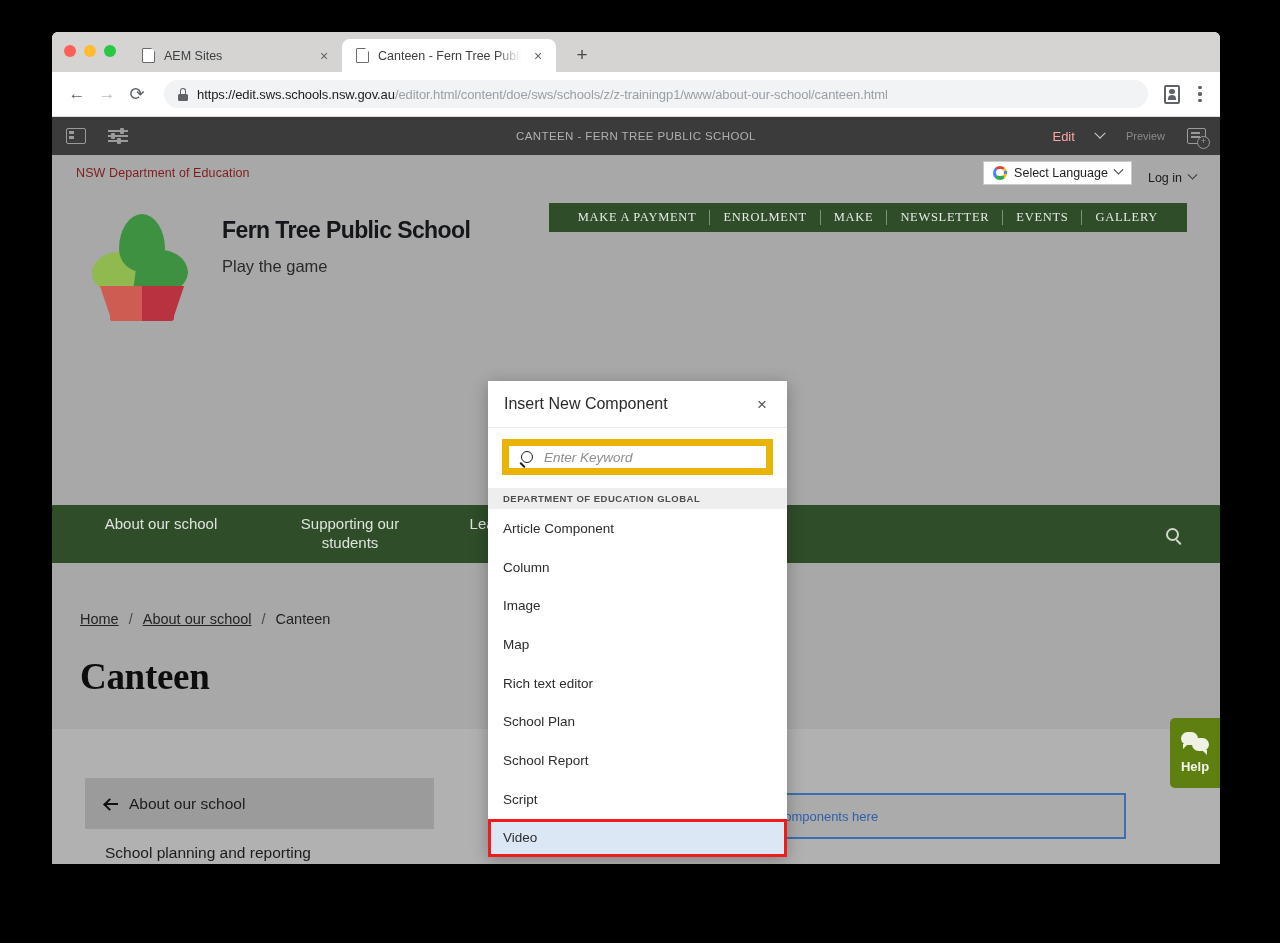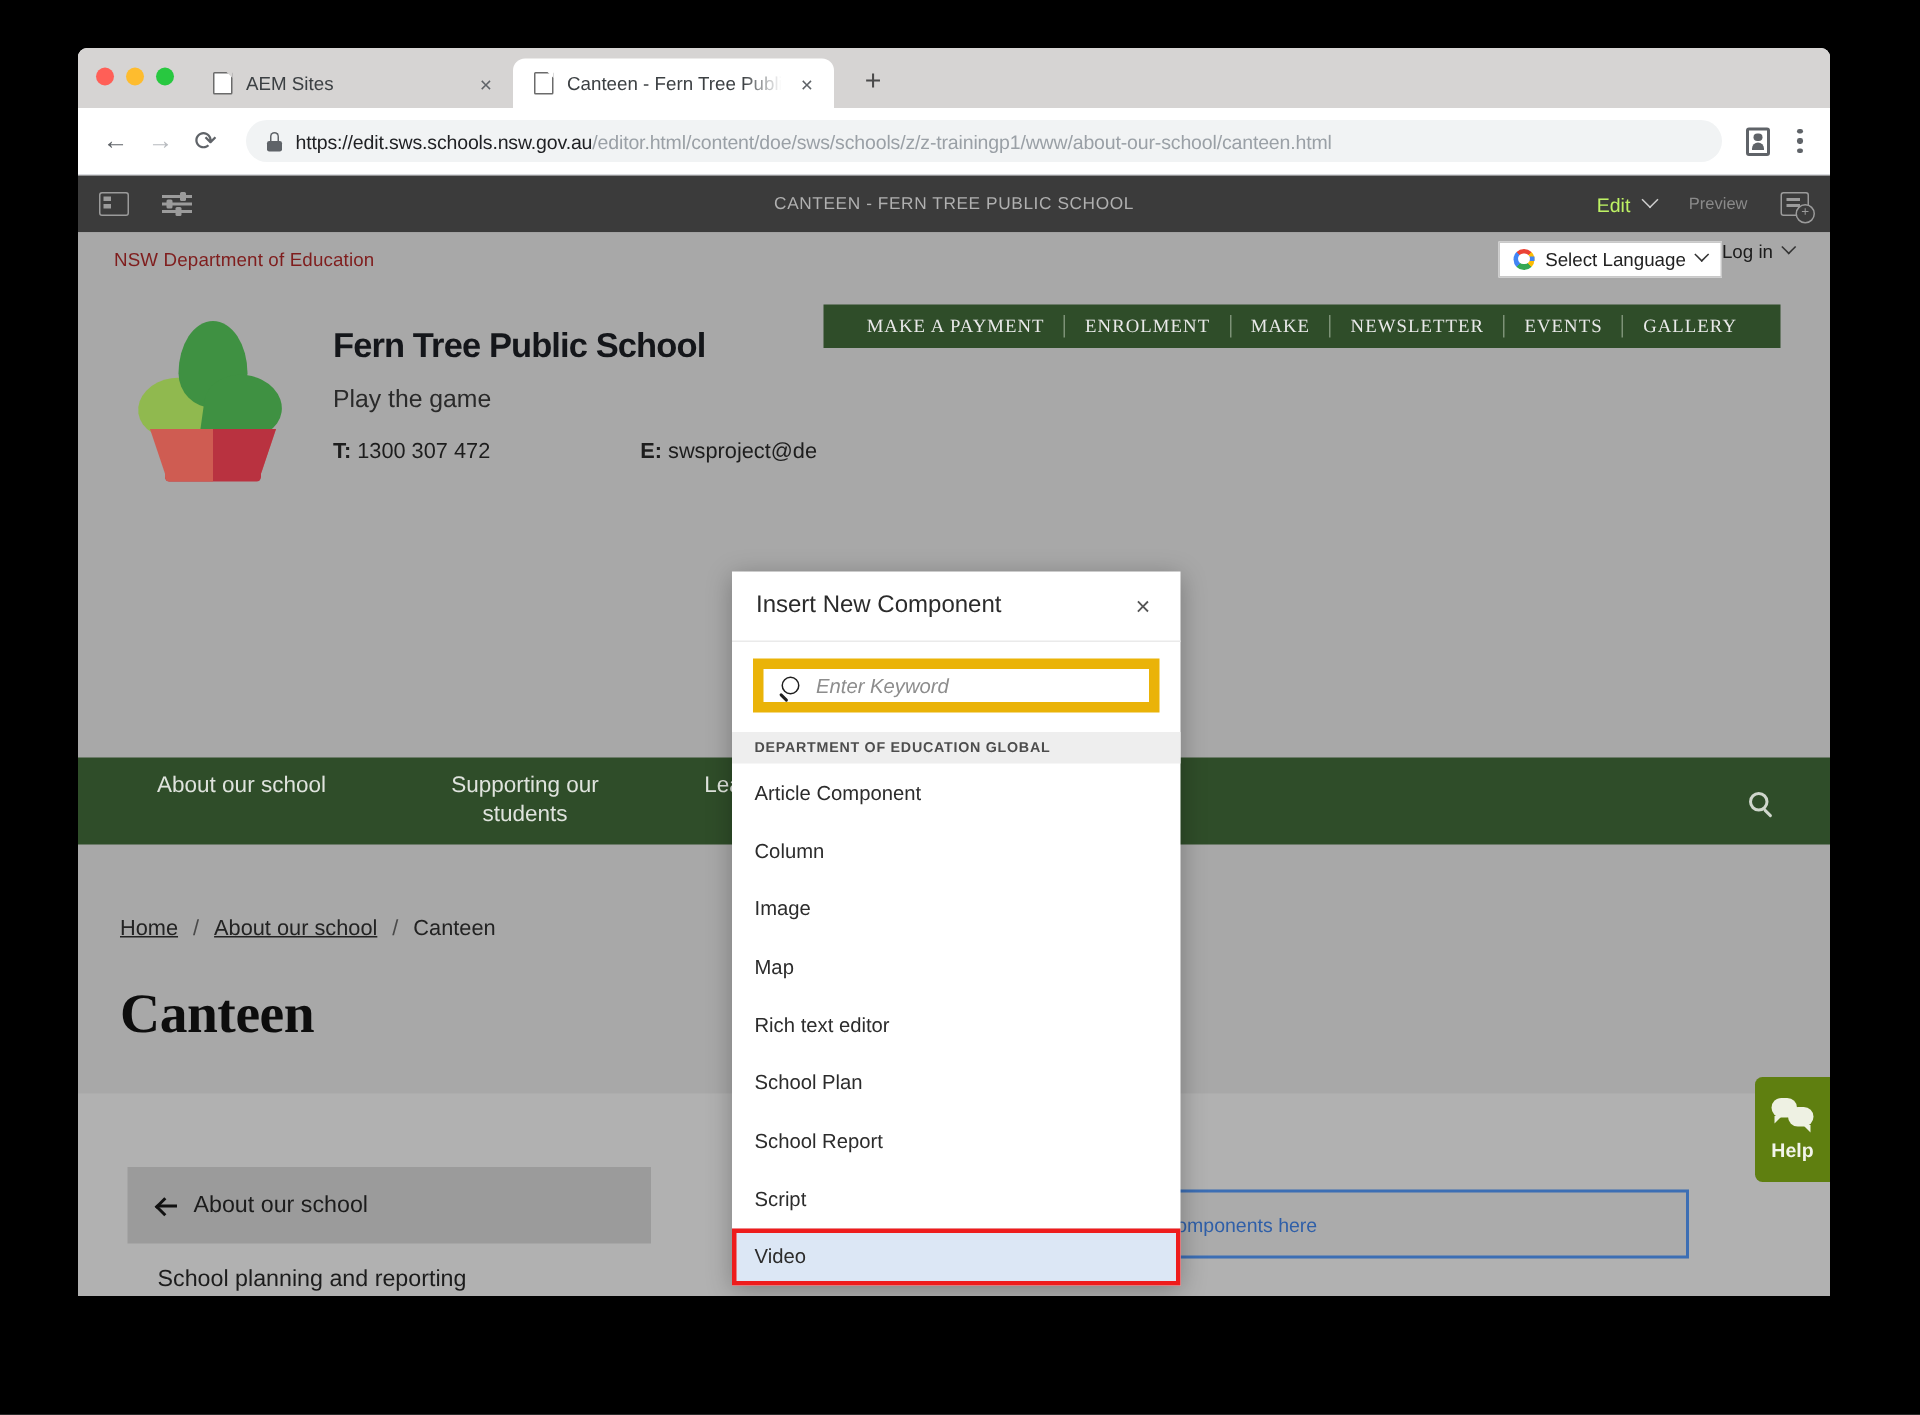--- a/index.html
+++ b/index.html
@@ -148,21 +148,21 @@
 
   .aem-title {
     position: absolute; left: 0; right: 0; text-align: center;
     font-size: 11.5px; color: #b0b0b0; letter-spacing: 0.4px;
     pointer-events: none;
   }
   .aem-right {
     margin-left: auto; display: flex; align-items: center; gap: 22px;
     position: relative; z-index: 2;
   }
-  .aem-edit { font-size: 13px; color: #bef264; display: flex; align-items: center; gap: 9px; }
+  .aem-edit { font-size: 13px; color: #fca5a5; display: flex; align-items: center; gap: 21px; }
   .chev-down {
     width: 8px; height: 8px; border-right: 1.6px solid #d0d0d0;
     border-bottom: 1.6px solid #d0d0d0; transform: rotate(45deg) translate(-2px,-2px);
   }
   .aem-preview { font-size: 11px; color: #8a8a8a; }
   .icon-annotate {
     width: 19px; height: 16px; border: 1.6px solid #9b9b9b; border-radius: 2px;
     position: relative;
   }
   .icon-annotate:before {
@@ -181,21 +181,21 @@
   .canvas {
     position: relative; height: 709px; background: #a8a8a8; overflow: hidden;
   }
 
   
   .doe-bar {
     height: 35px; display: flex; align-items: center;
     padding: 0 24px; position: relative;
   }
   .doe-label { font-size: 12.5px; color: #7f1d1d; letter-spacing: 0.1px; }
-  .doe-right { margin-left: auto; display: flex; align-items: flex-start; }
+  .doe-right { margin-left: auto; display: flex; align-items: flex-end; gap: 16px; }
   .lang-select {
     background: #fff; border: 1px solid #c9c9c9; height: 24px;
     display: flex; align-items: center; gap: 7px; padding: 0 9px;
     font-size: 12.5px; color: #222;
   }
   .g-logo {
     width: 14px; height: 14px; position: relative; flex: none;
     border-radius: 50%;
     background:
       conic-gradient(from -45deg, #ea4335 0deg 90deg, #fbbc05 90deg 180deg,
@@ -513,26 +513,20 @@
         <span class="leaf mid"></span>
         <span class="leaf right"></span>
         <span class="pot"></span>
         <span class="pot-r"></span>
         <span class="pot-base"></span>
         <span class="pot-base-l"></span>
       </div>
       <div class="identity-text">
         <div class="school-name">Fern Tree Public School</div>
         <div class="motto">Play the game</div>
-        <div class="contact">
-          <span><b>T:</b>
-            <span>1300 307 472</span></span>
-          <span><b>E:</b>
-            <span>swsproject@de</span></span>
-        </div>
       </div>
     </div>
 
     <div class="mainnav">
       <div class="mainnav-items">
         <div class="mainnav-item" style="width:218px">About our school</div>
         <div class="mainnav-item" style="width:160px">Supporting our students</div>
         <div class="mainnav-item" style="width:180px">Learning at our school</div>
       </div>
       <div class="mainnav-search">

